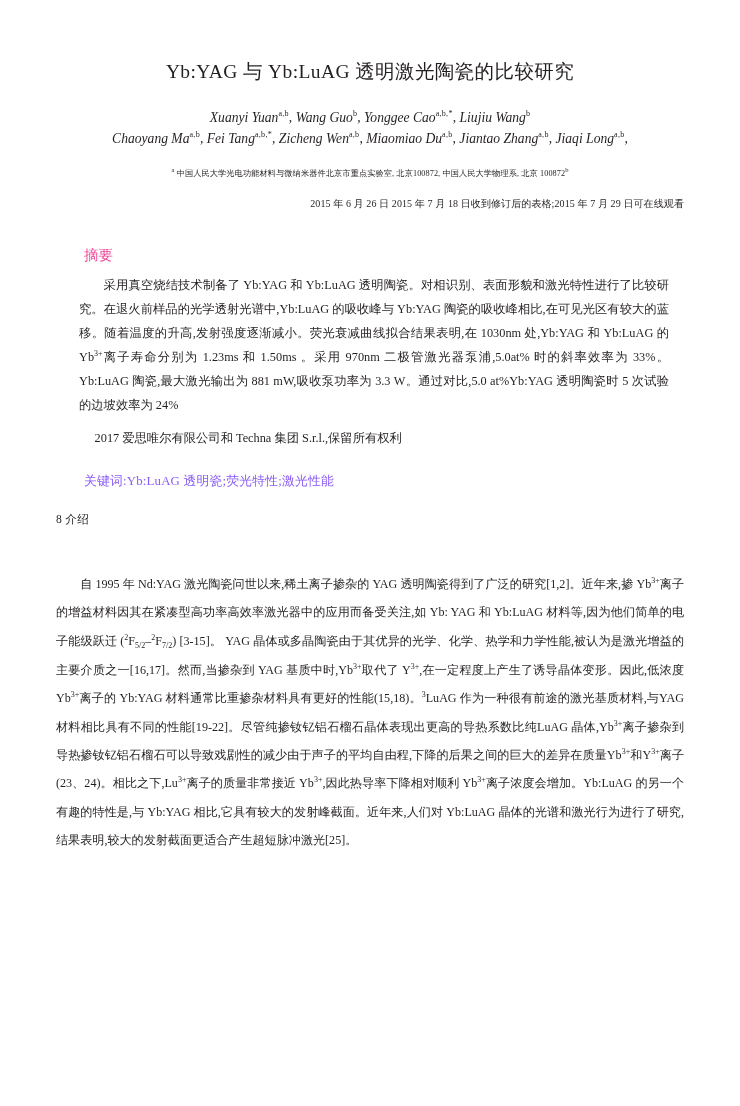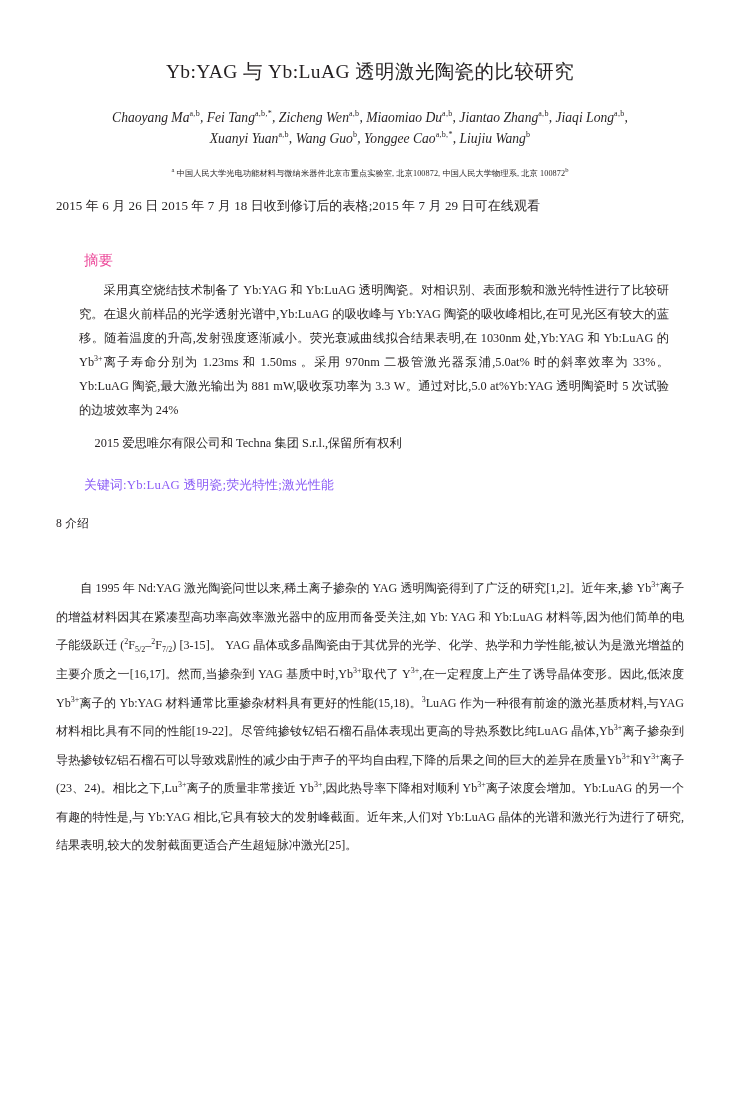--- a/index.html
+++ b/index.html
@@ -57,22 +57,22 @@
     font-size: 8.2px;
     line-height: 1.5;
     margin-top: 16px;
     color: #231f20;
     letter-spacing: 0.1px;
   }
   .affiliation sup { font-size: 6.5px; }
 
   
   .history {
-    text-align: left;
-    font-size: 13px;
+    text-align: right;
+    font-size: 10px;
     line-height: 1.55;
     margin-top: 16px;
     color: #231f20;
     letter-spacing: 0.1px;
   }
 
   
   .abstract-block {
     margin-top: 34px;
     padding-left: 14px;
@@ -133,34 +133,34 @@
   .body-text sub { font-size: 8px; vertical-align: sub; }
 </style>
 </head>
 <body>
 
 <div class="page">
 
   <h1 class="title">Yb:YAG 与 Yb:LuAG 透明激光陶瓷的比较研究</h1>
 
   <div class="authors">
+    <div>Xuanyi Yuan<sup>a,b</sup>, Wang Guo<sup>b</sup>, Yonggee Cao<sup>a,b,*</sup>, Liujiu Wang<sup>b</sup></div>
     <div>Chaoyang Ma<sup>a,b</sup>, Fei Tang<sup>a,b,*</sup>, Zicheng Wen<sup>a,b</sup>, Miaomiao Du<sup>a,b</sup>, Jiantao Zhang<sup>a,b</sup>, Jiaqi Long<sup>a,b</sup>,</div>
-    <div>Xuanyi Yuan<sup>a,b</sup>, Wang Guo<sup>b</sup>, Yonggee Cao<sup>a,b,*</sup>, Liujiu Wang<sup>b</sup></div>
   </div>
 
   <div class="affiliation"><sup>a</sup> 中国人民大学光电功能材料与微纳米器件北京市重点实验室,  北京100872,  中国人民大学物理系,  北京 100872<sup>b</sup></div>
 
   <div class="history">
     <div>2015 年 6 月 26 日 2015 年 7 月 18 日收到修订后的表格;2015 年 7 月 29 日可在线观看</div>
   </div>
 
   <div class="abstract-block">
     <div class="abstract-heading">摘要</div>
     <p class="abstract-body">采用真空烧结技术制备了 Yb:YAG 和 Yb:LuAG 透明陶瓷。对相识别、表面形貌和激光特性进行了比较研究。在退火前样品的光学透射光谱中,Yb:LuAG 的吸收峰与 Yb:YAG 陶瓷的吸收峰相比,在可见光区有较大的蓝移。随着温度的升高,发射强度逐渐减小。荧光衰减曲线拟合结果表明,在 1030nm 处,Yb:YAG 和 Yb:LuAG 的 Yb<sup>3+</sup>离子寿命分别为 1.23ms 和 1.50ms 。采用 970nm 二极管激光器泵浦,5.0at% 时的斜率效率为 33%。 Yb:LuAG 陶瓷,最大激光输出为 881 mW,吸收泵功率为 3.3 W。通过对比,5.0 at%Yb:YAG 透明陶瓷时 5 次试验的边坡效率为 24%</p>
-    <p class="abstract-copyright">2015 爱思唯尔有限公司和 Techna 集团 S.r.l.,保留所有权利</p>
+    <p class="abstract-copyright">2017 爱思唯尔有限公司和 Techna 集团 S.r.l.,保留所有权利</p>
   </div>
 
   <div class="keywords">关键词:Yb:LuAG 透明瓷;荧光特性;激光性能</div>
 
   <div class="section-heading">8 介绍</div>
 
   <div class="body-text">自 1995 年 Nd:YAG 激光陶瓷问世以来,稀土离子掺杂的 YAG 透明陶瓷得到了广泛的研究[1,2]。近年来,掺 Yb<sup>3+</sup>离子的增益材料因其在紧凑型高功率高效率激光器中的应用而备受关注,如 Yb: YAG 和 Yb:LuAG 材料等,因为他们简单的电子能级跃迁 (<sup>2</sup>F<sub>5/2</sub>–<sup>2</sup>F<sub>7/2</sub>) [3-15]。 YAG 晶体或多晶陶瓷由于其优异的光学、化学、热学和力学性能,被认为是激光增益的主要介质之一[16,17]。然而,当掺杂到 YAG 基质中时,Yb<sup>3+</sup>取代了 Y<sup>3+</sup>,在一定程度上产生了诱导晶体变形。因此,低浓度 Yb<sup>3+</sup>离子的 Yb:YAG 材料通常比重掺杂材料具有更好的性能(15,18)。<sup>3</sup>LuAG 作为一种很有前途的激光基质材料,与YAG材料相比具有不同的性能[19-22]。尽管纯掺钕钇铝石榴石晶体表现出更高的导热系数比纯LuAG 晶体,Yb<sup>3+</sup>离子掺杂到导热掺钕钇铝石榴石可以导致戏剧性的减少由于声子的平均自由程,下降的后果之间的巨大的差异在质量Yb<sup>3+</sup>和Y<sup>3+</sup>离子(23、24)。相比之下,Lu<sup>3+</sup>离子的质量非常接近 Yb<sup>3+</sup>,因此热导率下降相对顺利 Yb<sup>3+</sup>离子浓度会增加。Yb:LuAG 的另一个有趣的特性是,与 Yb:YAG 相比,它具有较大的发射峰截面。近年来,人们对 Yb:LuAG 晶体的光谱和激光行为进行了研究,结果表明,较大的发射截面更适合产生超短脉冲激光[25]。</div>
 
 </div>
 

